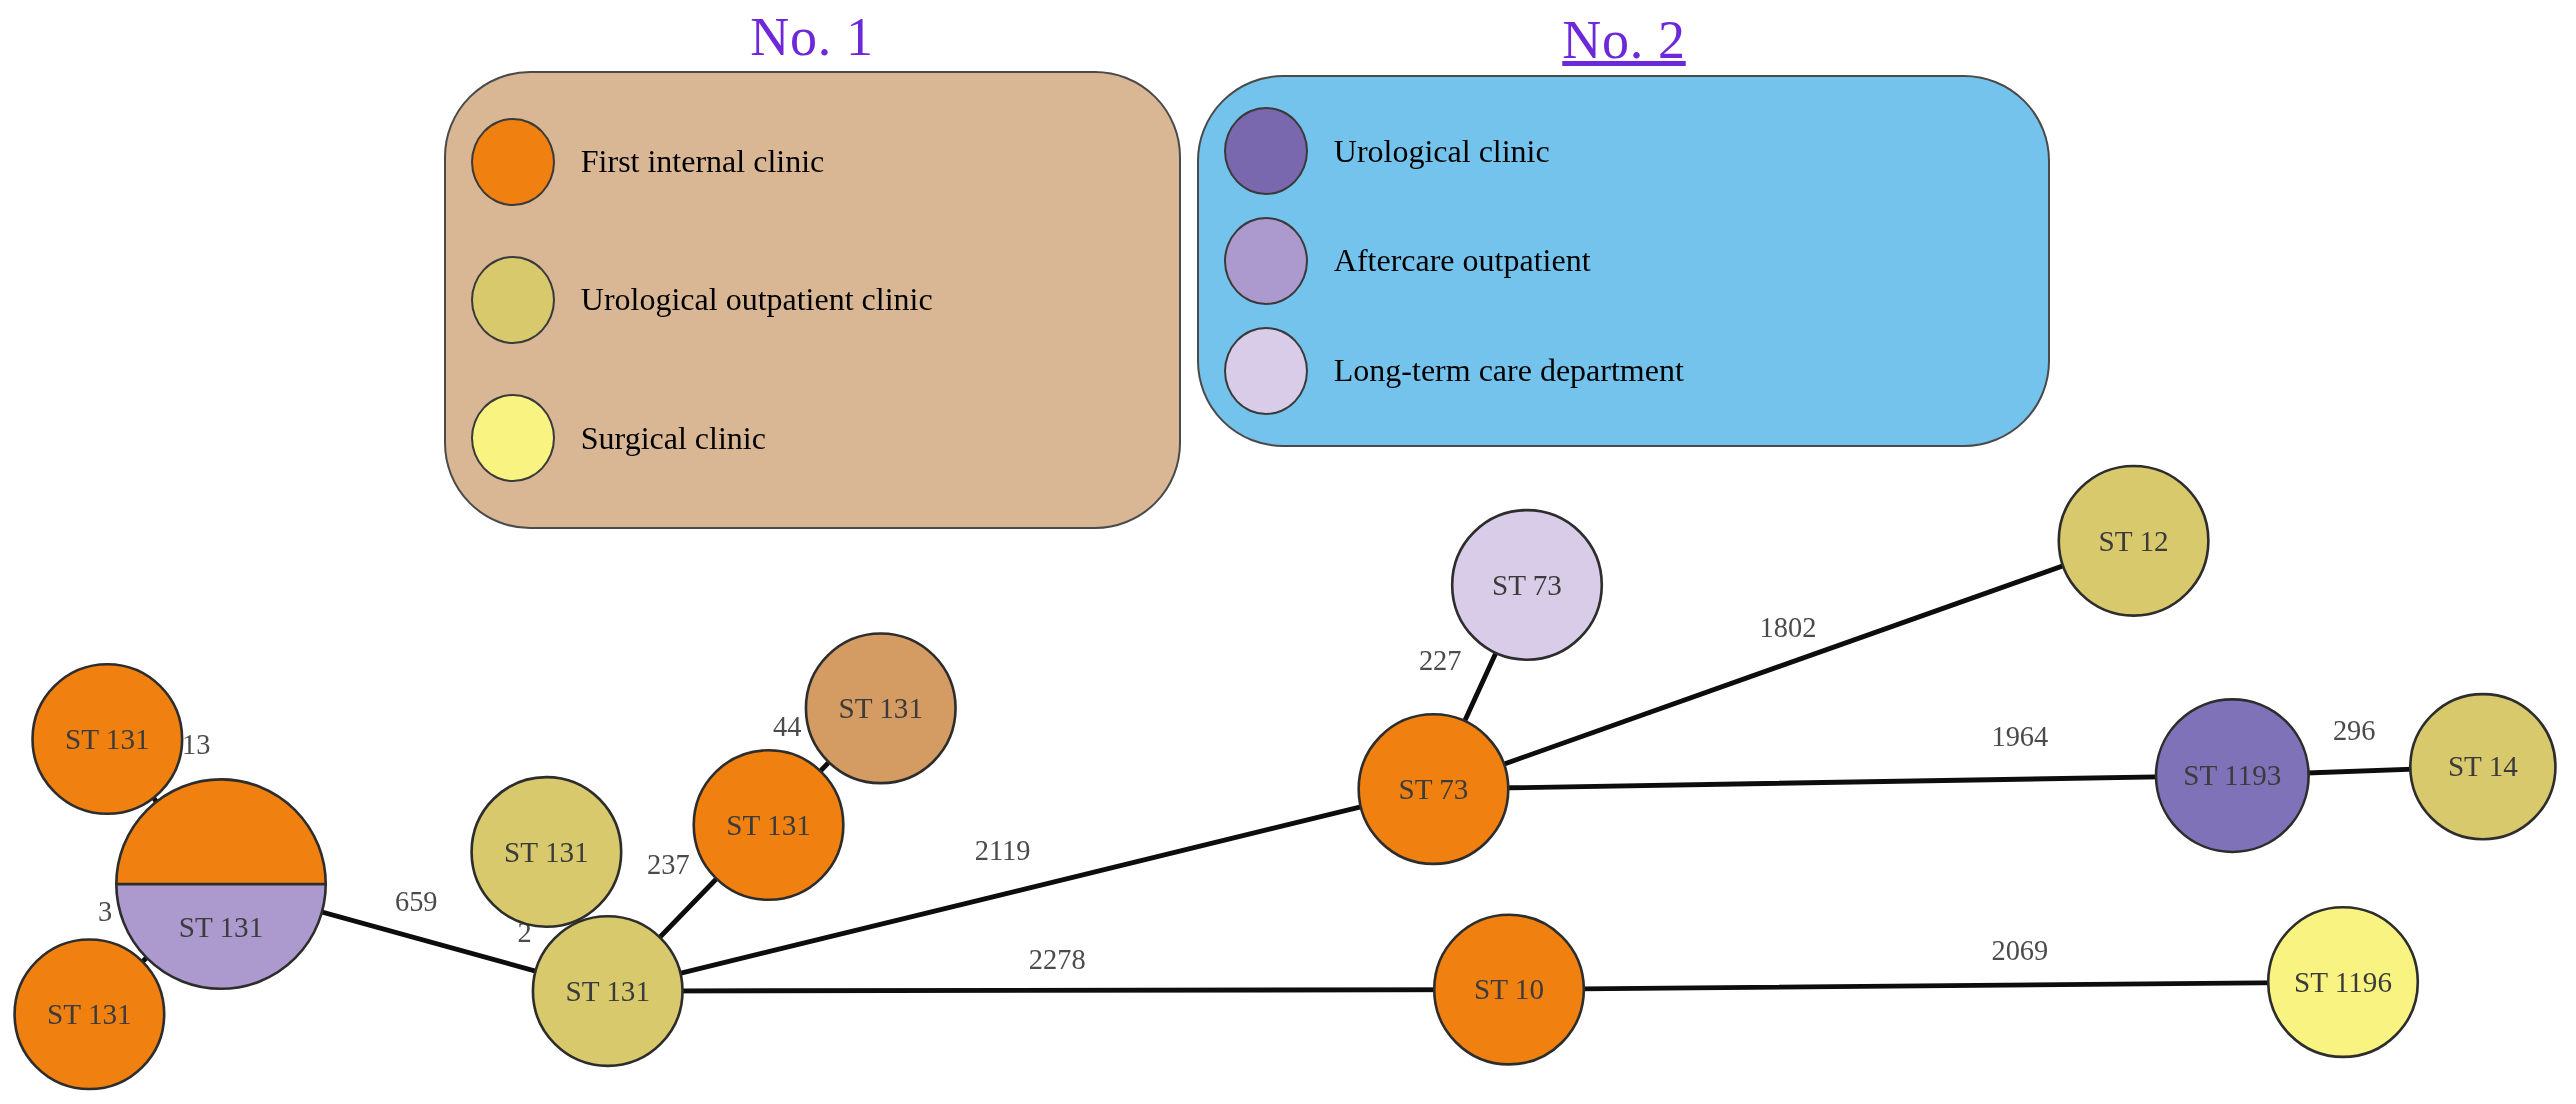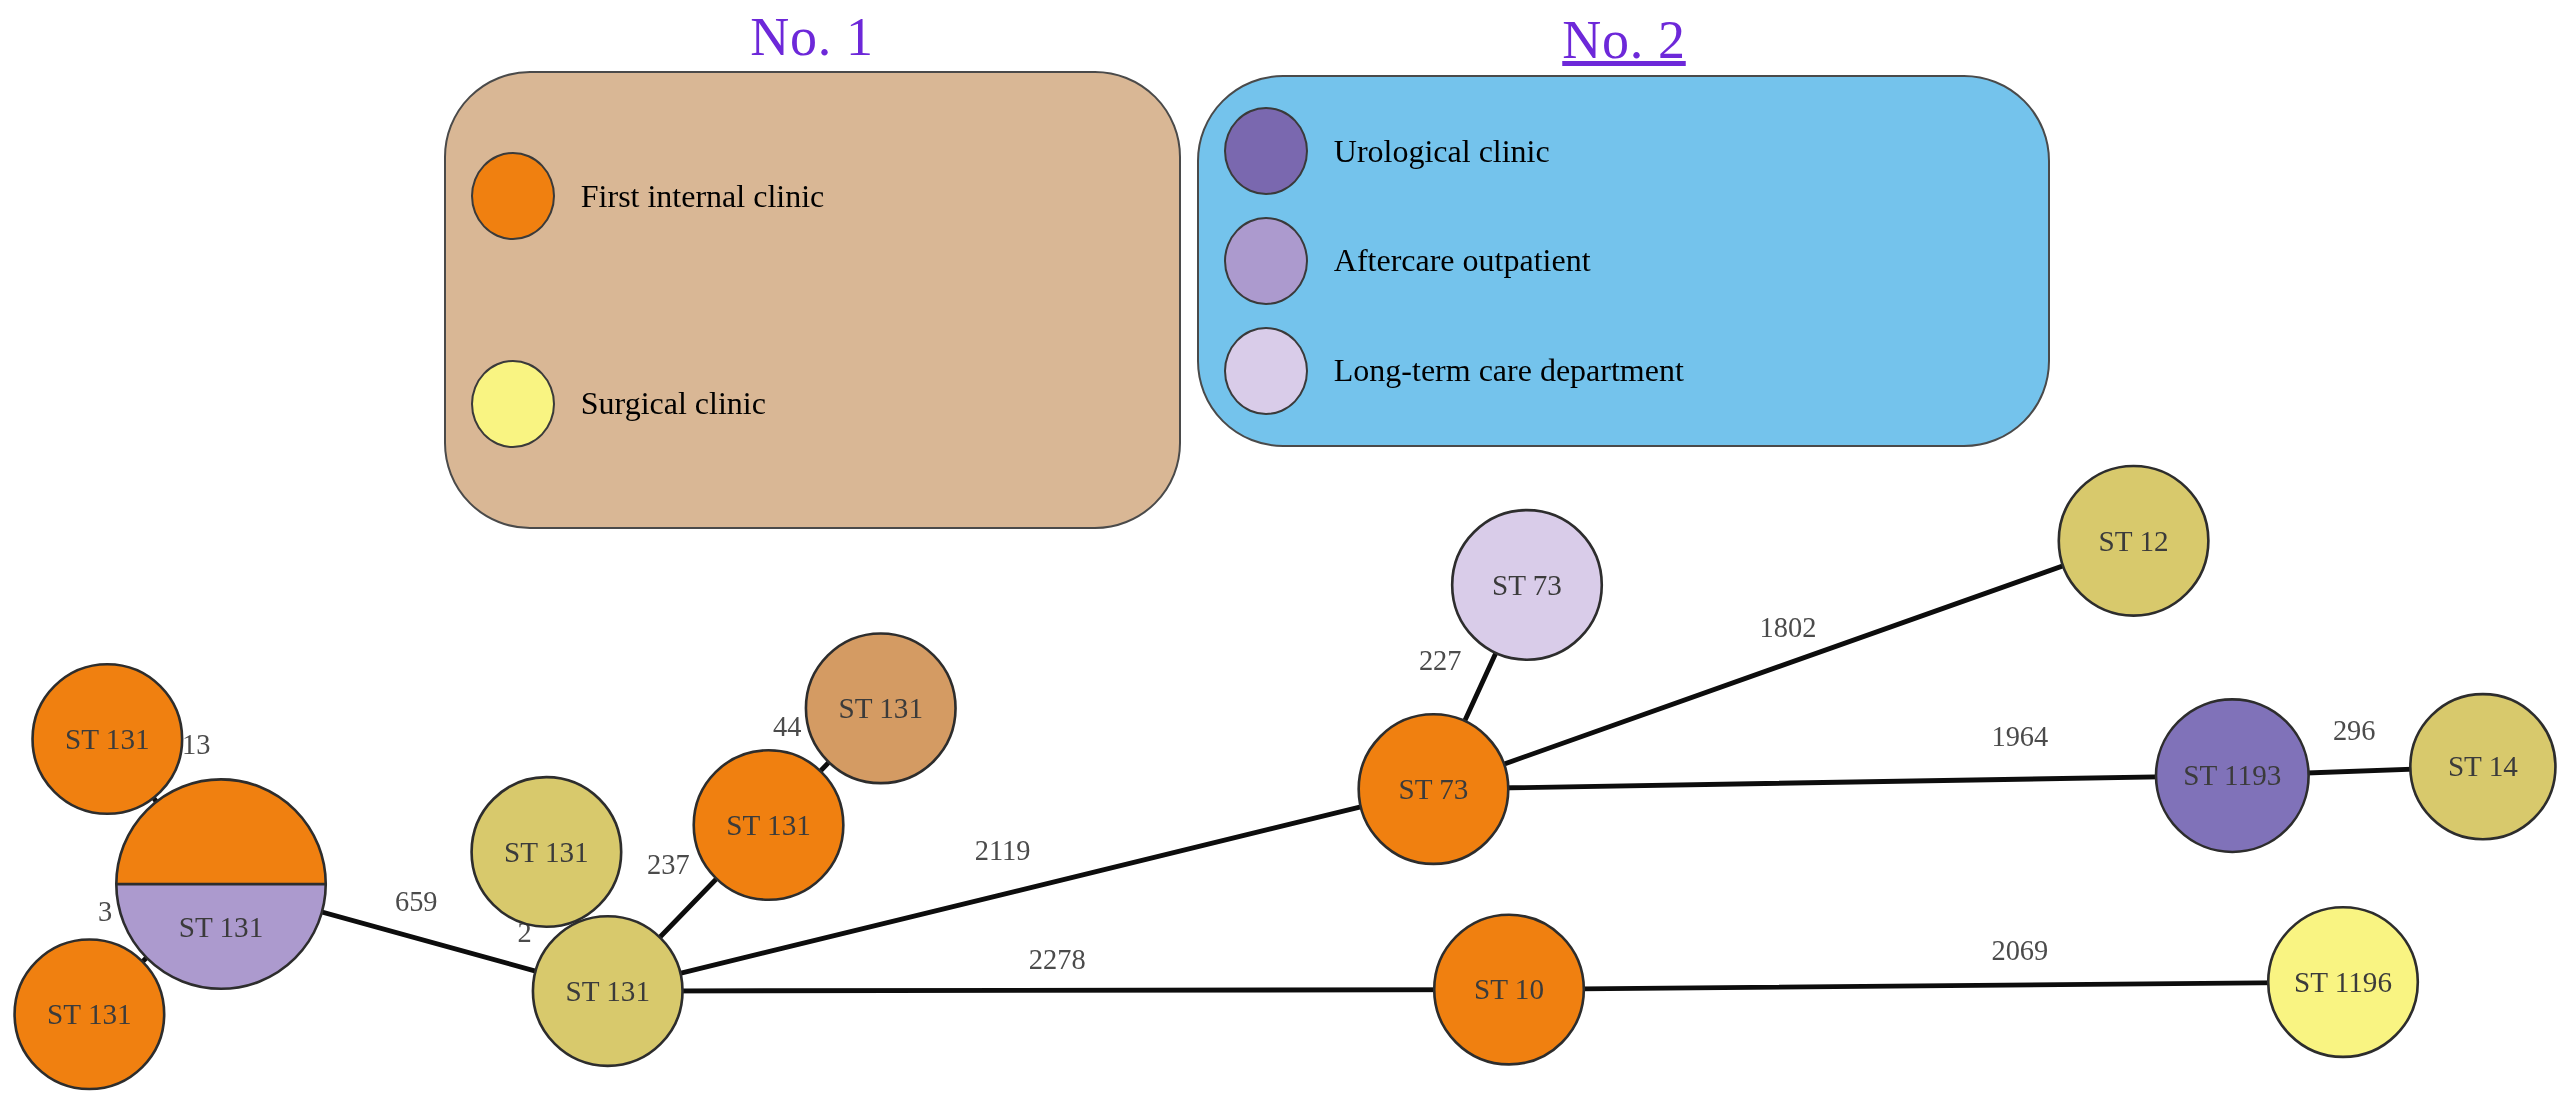--- a/index.html
+++ b/index.html
@@ -96,20 +96,24 @@
 <div class="figure">
   <div class="legend-title" id="legend-title-1" style="left: 812px; top: 6px;">No. 1</div>
   <div class="legend-title" id="legend-title-2" style="left: 1624px; top: 9px; text-decoration: underline;">No. 2</div>
 
   <div class="legend-box" id="legend-box-1" style="left: 444px; top: 71px; width: 737px; height: 458px; background: rgb(217, 183, 149); border-color: rgb(74, 74, 74);">
   <div class="legend-item">
     <span class="legend-swatch" style="background: rgb(240, 128, 16);"></span>
     <span class="legend-label">First internal clinic</span>
   </div>
 
+  <div class="legend-item">
+    <span class="legend-swatch" style="background: rgb(216, 201, 108);"></span>
+    <span class="legend-label">Urological outpatient clinic</span>
+  </div>
 
 
   <div class="legend-item">
     <span class="legend-swatch" style="background: rgb(249, 244, 130);"></span>
     <span class="legend-label">Surgical clinic</span>
   </div>
 </div>
   <div class="legend-box" id="legend-box-2" style="left: 1197px; top: 75px; width: 853px; height: 372px; background: rgb(116, 195, 236); border-color: rgb(74, 74, 74);">
   <div class="legend-item">
     <span class="legend-swatch" style="background: rgb(122, 104, 175);"></span>

